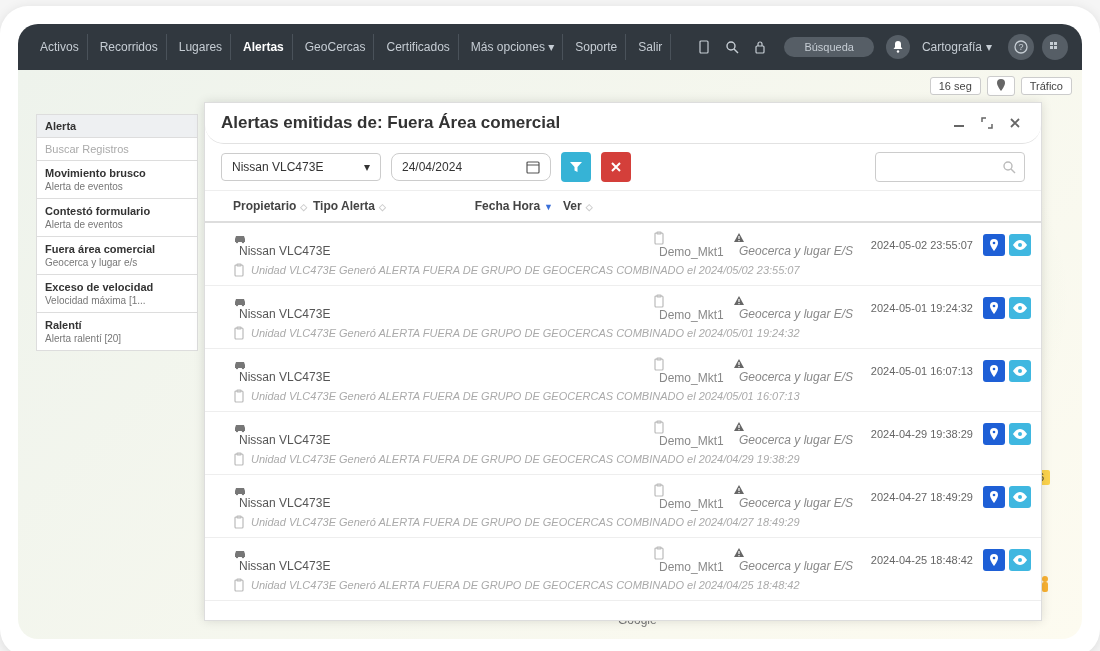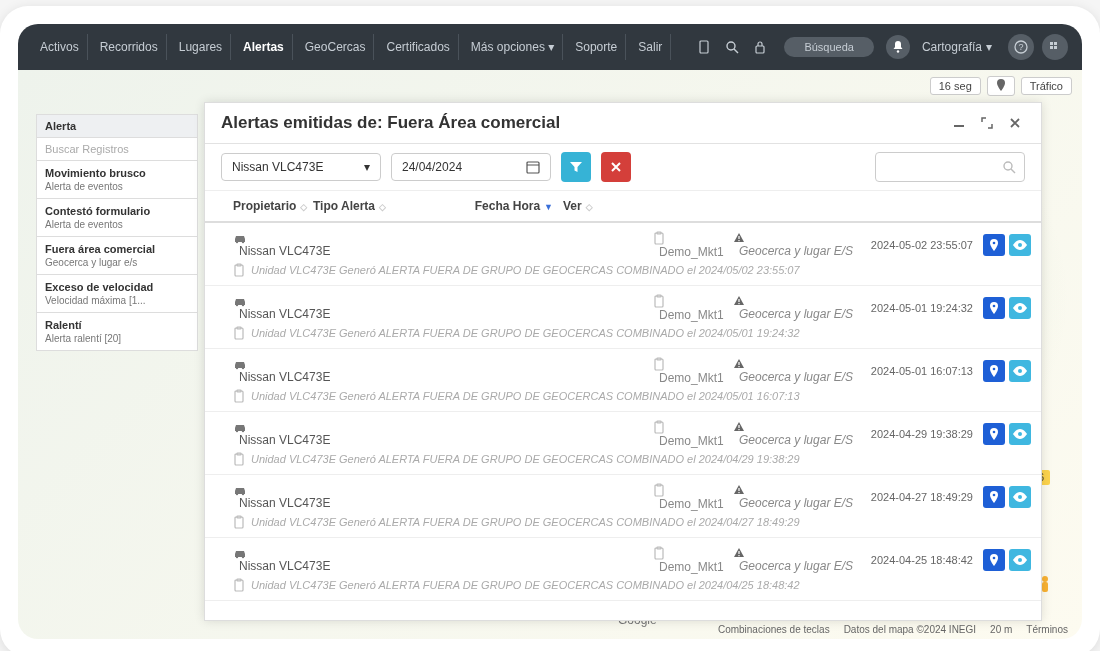--- a/index.html
+++ b/index.html
@@ -28,28 +28,28 @@
 .google-logo { position:absolute; bottom:12px; left:600px; font-size:12px; color:#777; font-family: sans-serif; }
 
 .sidebar { position: absolute; top: 90px; left: 18px; width: 162px; background:#fff; }
 .sidebar-header { background:#eef0f2; border:1px solid #ddd; padding:5px 8px; font-weight:600; font-size:11px; }
 .sidebar-search { border:1px solid #ddd; border-top:none; padding:5px 8px; color:#aaa; font-size:11px; }
 .side-item { border:1px solid #ddd; border-top:none; padding:6px 8px; cursor:pointer; }
 .side-item .t1 { font-weight:600; font-size:11px; color:#333; }
 .side-item .t2 { font-size:10px; color:#777; margin-top:2px; }
 
 .modal { position:absolute; top:78px; left:186px; right:40px; bottom:18px; background:#fff; border:1px solid #ddd; box-shadow:0 0 10px rgba(0,0,0,0.12); display:flex; flex-direction:column; }
-.modal-header { padding:10px 16px; display:flex; align-items:center; border-bottom:1px solid #e2e2e2; }
+.modal-header { padding:10px 16px; display:flex; align-items:center; border-bottom:1px solid #e2e2e2;border-radius:19px; }
 .modal-header h2 { font-size:17px; font-weight:600; color:#333; flex:1; }
 .modal-header .win-btn { width:20px; height:20px; margin-left:8px; display:flex; align-items:center; justify-content:center; color:#666; cursor:pointer; }
 
 .filter-row { padding:8px 16px; display:flex; gap:10px; align-items:center; border-bottom:1px solid #eee; }
 .f-sel { border:1px solid #ccc; border-radius:4px; padding:6px 10px; font-size:12px; display:flex; align-items:center; justify-content:space-between; }
 .f-sel.asset { width:160px; }
-.f-sel.date { width:160px; }
+.f-sel.date { width:160px;border-radius:8px; }
 .f-btn { width:30px; height:30px; border-radius:4px; display:flex; align-items:center; justify-content:center; color:#fff; cursor:pointer; }
 .f-btn.blue { background:#36b3d6; }
 .f-btn.red { background:#d43f3a; }
 .f-search { margin-left:auto; border:1px solid #ccc; border-radius:4px; width:150px; height:30px; display:flex; align-items:center; justify-content:flex-end; padding:0 8px; color:#bbb; }
 
 .tbl-head { display:flex; padding:8px 28px; font-weight:600; font-size:12px; color:#444; border-bottom:2px solid #ddd; align-items:center; }
 .col-activo { flex:0 0 420px; }
 .col-prop { flex:0 0 80px; }
 .col-tipo { flex:0 0 130px; }
 .col-fecha { flex:0 0 120px; text-align:right; padding-right:10px; }
@@ -143,26 +143,20 @@
         <span class="map-chip">Tráfico</span>
       </div>
       <span class="badge-t456">T456</span>
       <span class="pegman">
           <svg width="20" height="24" viewBox="0 0 20 24">
             <circle cx="10" cy="5" r="3" fill="#f9b233"></circle>
             <rect x="7" y="8" width="6" height="10" rx="2" fill="#f9b233"></rect>
           </svg>
         </span>
       <span class="google-logo">Google</span>
-      <div class="map-footer">
-        <span>Combinaciones de teclas</span>
-        <span>Datos del mapa ©2024 INEGI</span>
-        <span>20 m</span>
-        <span>Términos</span>
-      </div>
     </div>
 
     <div class="sidebar">
       <div class="sidebar-header">Alerta</div>
       <div class="sidebar-search">Buscar Registros</div>
       <div id="sidebar-items">
           <div class="side-item">
             <div class="t1">Movimiento brusco</div>
             <div class="t2">Alerta de eventos</div>
           </div>

